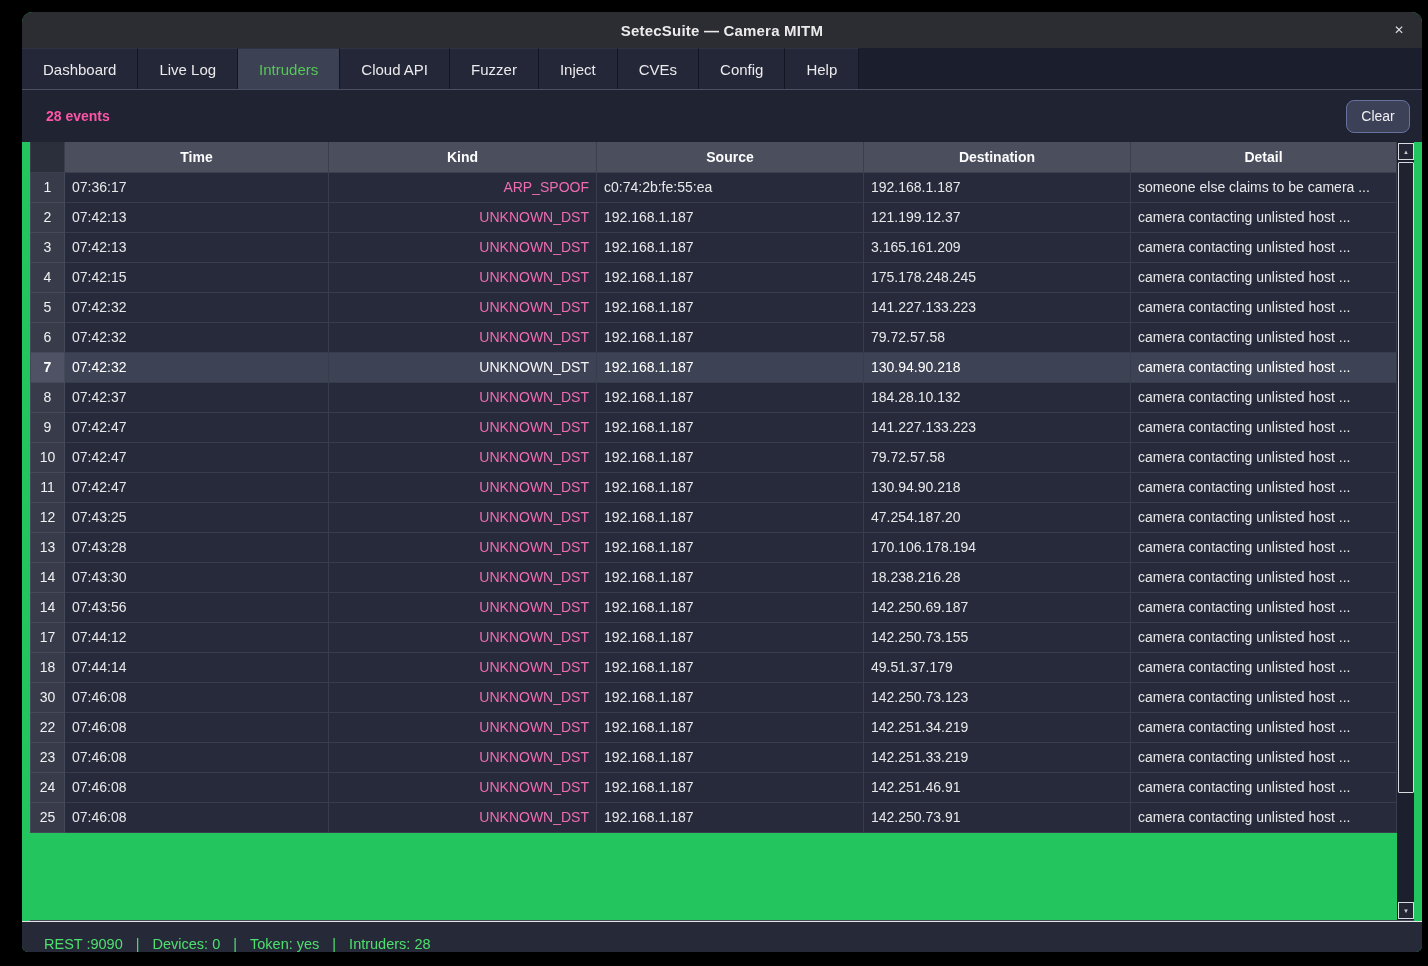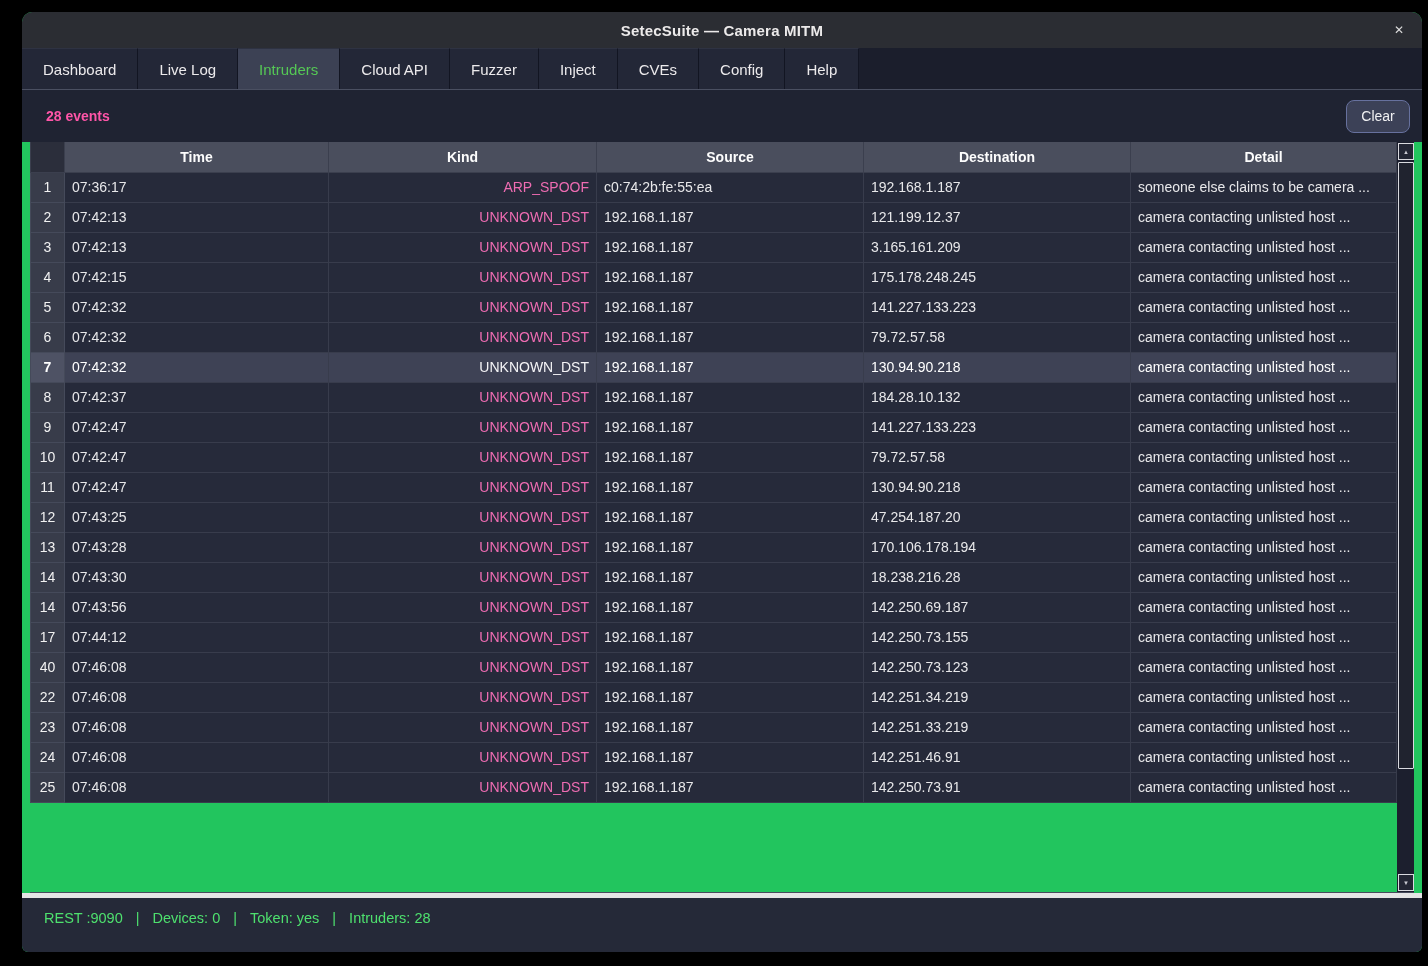--- a/index.html
+++ b/index.html
@@ -68,22 +68,22 @@
     flex:0 0 15px;margin:1px;border:1px solid #d9dadf;background:#232634;
     color:#c9cad2;font-size:6px;display:flex;align-items:center;justify-content:center;
   }
   .sb-track{flex:1;position:relative;margin:0 1px;}
   .sb-thumb{
     position:absolute;top:1px;left:0;right:0;height:85%;
     background:#20232f;border:1px solid #d9dadf;border-radius:1px;
   }
   
   .statusbar{
-    flex:0 0 30px;background:#252938;border-top:5px solid #e5e5e5;
-    display:flex;align-items:flex-start;padding:12px 22px;
+    flex:0 0 30px;background:#252938;border-top:1px solid #e5e5e5;
+    display:flex;align-items:flex-end;padding:0 22px;
     color:var(--status-green);font-size:14.5px;
   }
   .statusbar .sep{margin:0 13px;color:var(--status-green);}
 </style>
 </head>
 <body style="--pink: #ff55a8; --kind-pink: #ee6cb2; --tab-green: #55c855; --status-green: #4ee06e; --sel-bg: #3e4255;">
 
 <div class="window">
 
   <div class="titlebar">
@@ -252,21 +252,29 @@
           </tr>
           <tr>
             <td class="num">17</td>
             <td class="time">07:44:12</td>
             <td class="kind">UNKNOWN_DST</td>
             <td class="source">192.168.1.187</td>
             <td class="dest">142.250.73.155</td>
             <td class="detail">camera contacting unlisted host ...</td>
           </tr>
           <tr>
-            <td class="num">40</td>
+            <td class="num">18</td>
+            <td class="time">07:44:14</td>
+            <td class="kind">UNKNOWN_DST</td>
+            <td class="source">192.168.1.187</td>
+            <td class="dest">49.51.37.179</td>
+            <td class="detail">camera contacting unlisted host ...</td>
+          </tr>
+          <tr>
+            <td class="num">30</td>
             <td class="time">07:46:08</td>
             <td class="kind">UNKNOWN_DST</td>
             <td class="source">192.168.1.187</td>
             <td class="dest">142.250.73.123</td>
             <td class="detail">camera contacting unlisted host ...</td>
           </tr>
           <tr>
             <td class="num">22</td>
             <td class="time">07:46:08</td>
             <td class="kind">UNKNOWN_DST</td>

